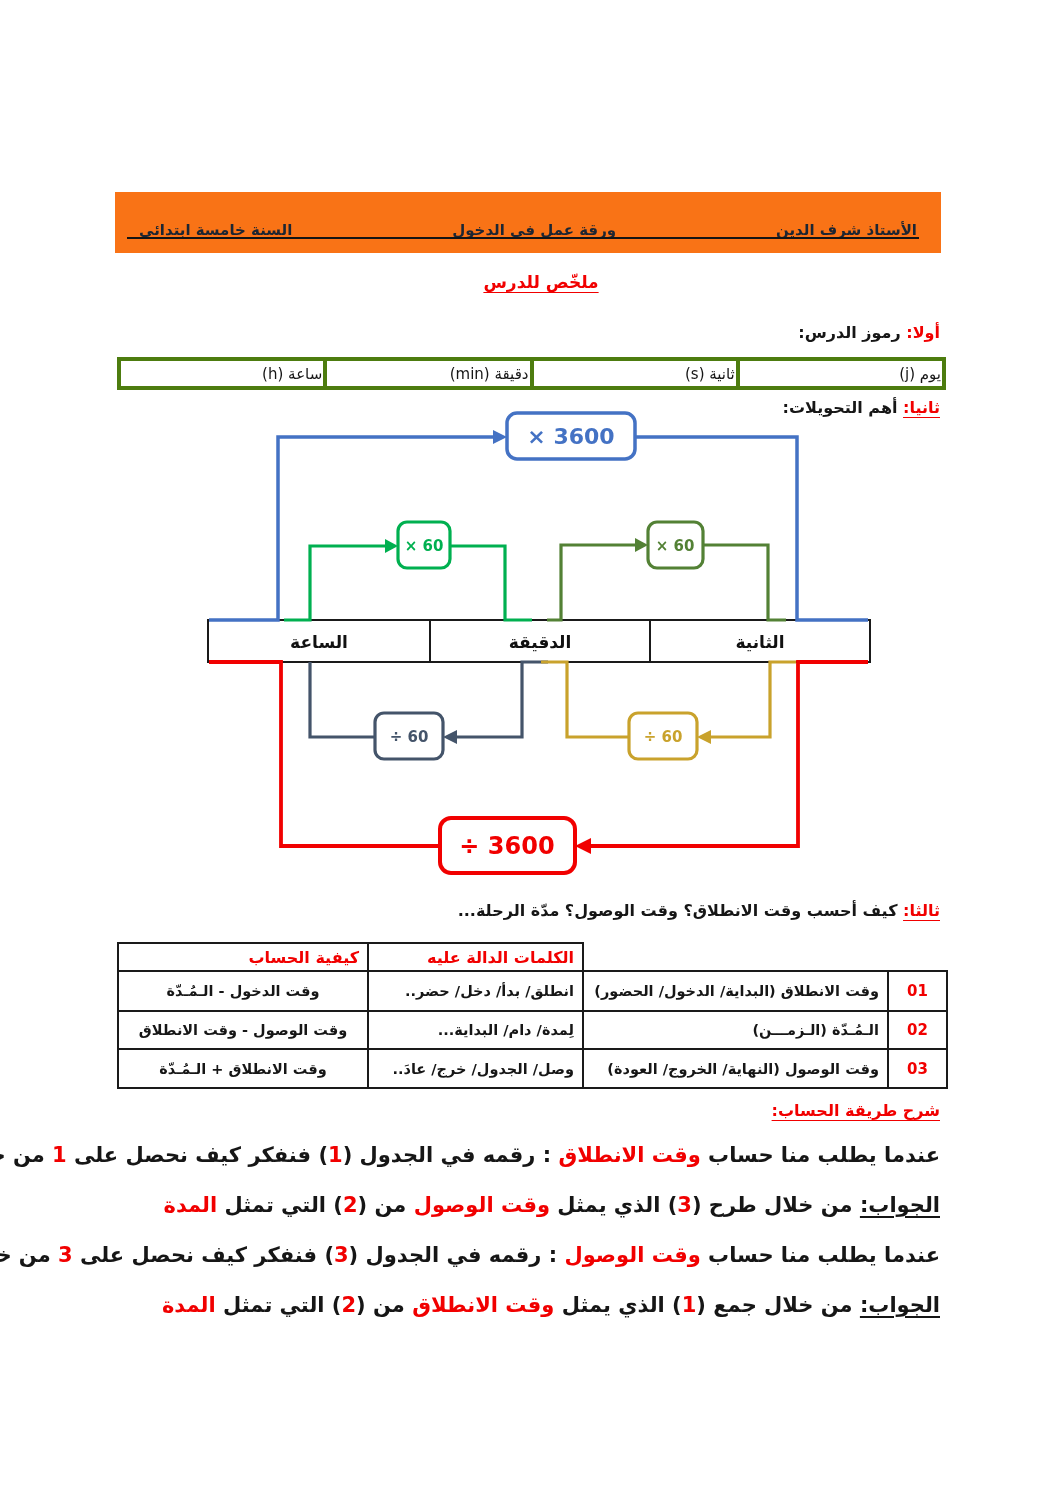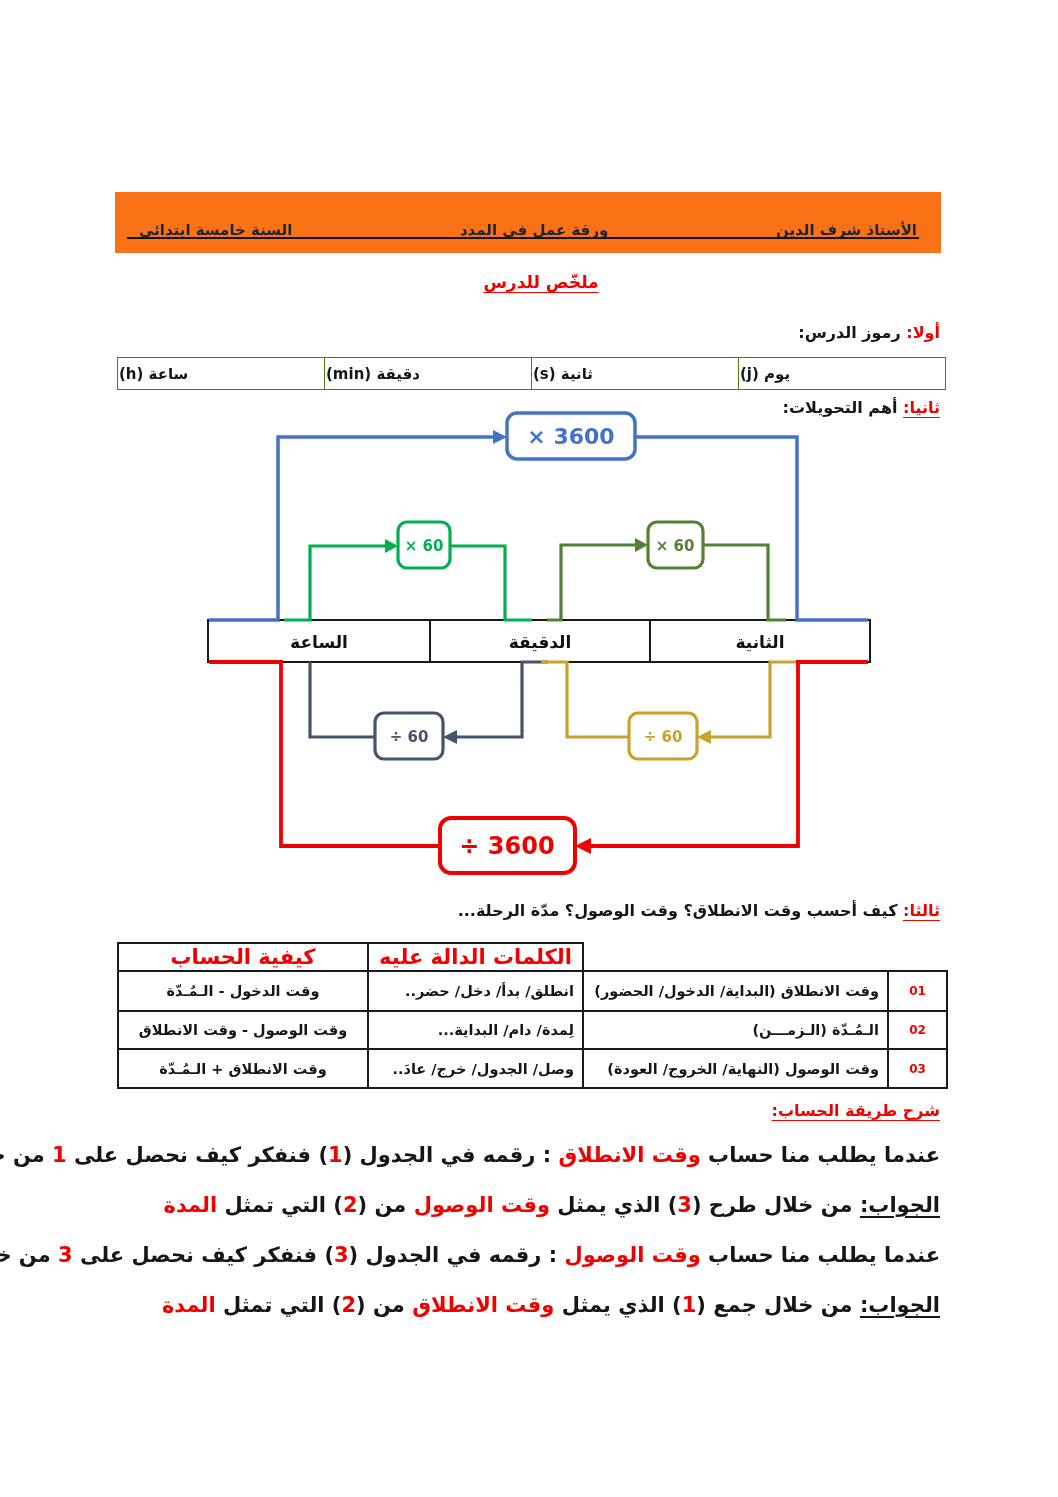--- a/index.html
+++ b/index.html
@@ -52,49 +52,49 @@
   .seg-b{color:var(--ink);}
   .seg-r{color:var(--red);}
   .seg-ru{color:var(--red);text-decoration:underline;text-underline-offset:4px;}
   .seg-u{color:var(--ink);text-decoration:underline;text-underline-offset:4px;}
   
   table.symbols{
     position:absolute;left:117px;top:357px;width:829px;height:33px;
     border-collapse:collapse;table-layout:fixed;
   }
   table.symbols td{
-    border:1px solid #4d7c0f;text-align:left;vertical-align:middle;
-    font-size:15px;font-weight:700;
+    border:4px solid #4d7c0f;text-align:right;vertical-align:middle;
+    font-size:15px;font-weight:400;
   }
   
   table.method{
     position:absolute;left:117px;top:942px;width:829px;
     border-collapse:collapse;table-layout:fixed;
   }
   table.method td{
     border:2px solid #1a1a1a;vertical-align:middle;
     font-size:14.5px;font-weight:700;padding:0 8px;
   }
   table.method td.ghost{border:none;background:transparent;}
-  table.method td.hdr{color:var(--red);text-align:center;font-size:21px;}
-  table.method td.num{color:var(--red);text-align:center;font-size:12px;padding:7px;}
+  table.method td.hdr{color:var(--red);font-size:16px;}
+  table.method td.num{color:var(--red);text-align:center;font-size:15px;padding:7px;}
   table.method td.concept{text-align:right;}
   table.method td.keywords{text-align:right;margin-top:12px;}
   table.method td.calc{text-align:center;}
   
   svg text{font-family:"DejaVu Sans",sans-serif;font-weight:700;}
   .unit-label{font-size:17px;fill:#111;}
 </style>
 </head>
 <body>
 
 <div class="band">
   <div class="band-inner" dir="rtl">
     <span>السنة خامسة ابتدائي</span>
-    <span>ورقة عمل في المدد</span>
+    <span>ورقة عمل في الدخول</span>
     <span>الأستاذ شرف الدين</span>
   </div>
   <div class="band-rule"></div>
 </div>
 
 <div class="abs doc-title" style="top:272px;padding-left:12px;">ملخّص للدرس</div>
 
 <div class="abs heading" style="top:322px;"><span class="seg-r">أولا:</span><span class="seg-b"> رموز الدرس:</span></div>
 
 <table class="symbols" dir="rtl">

